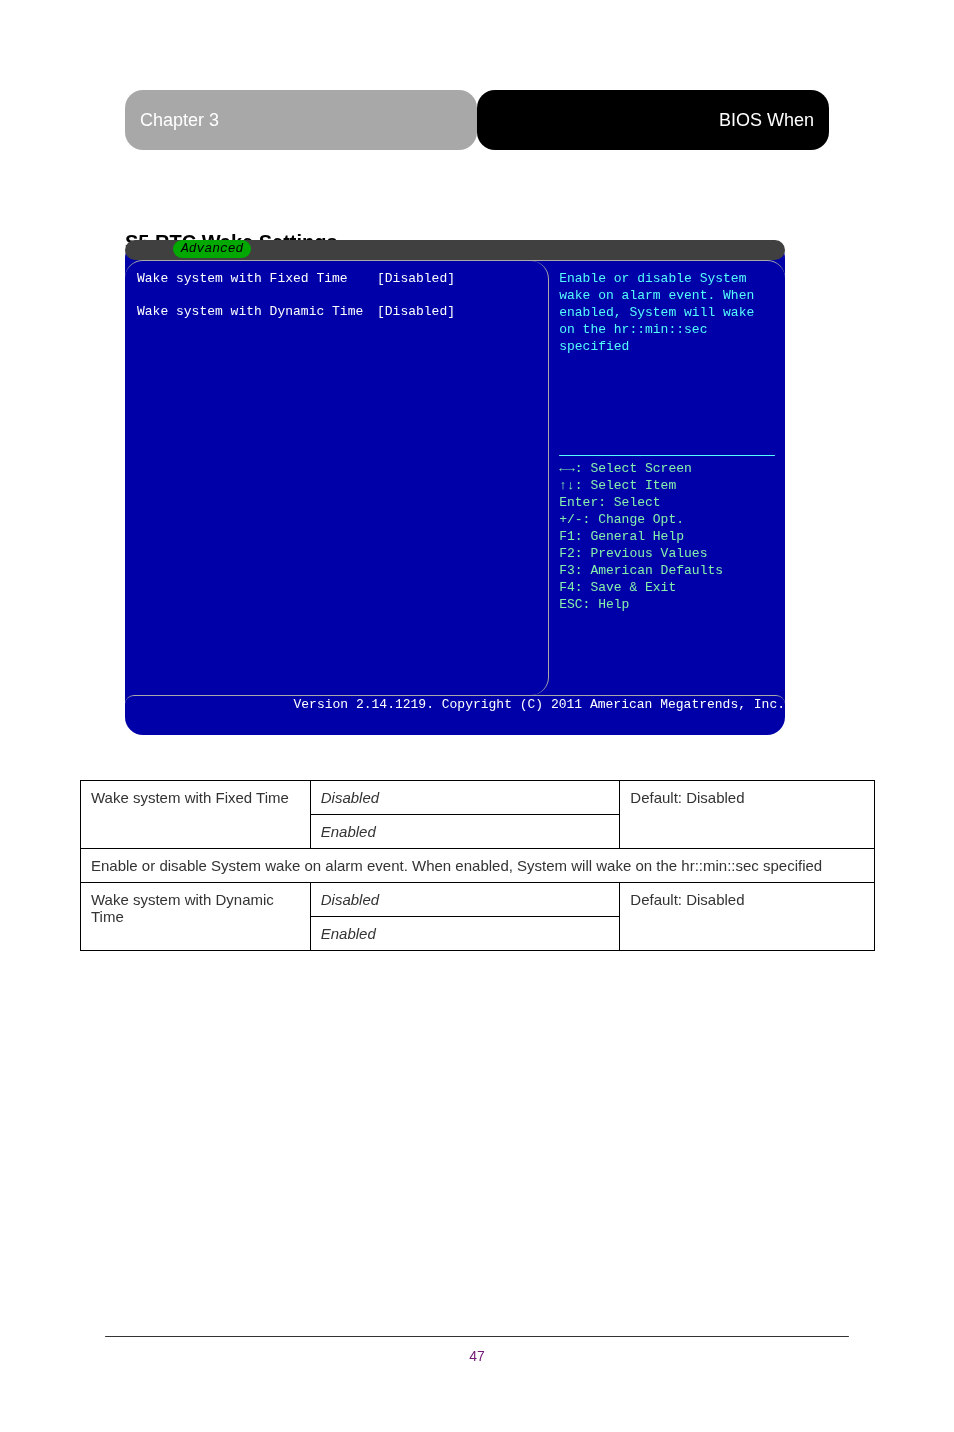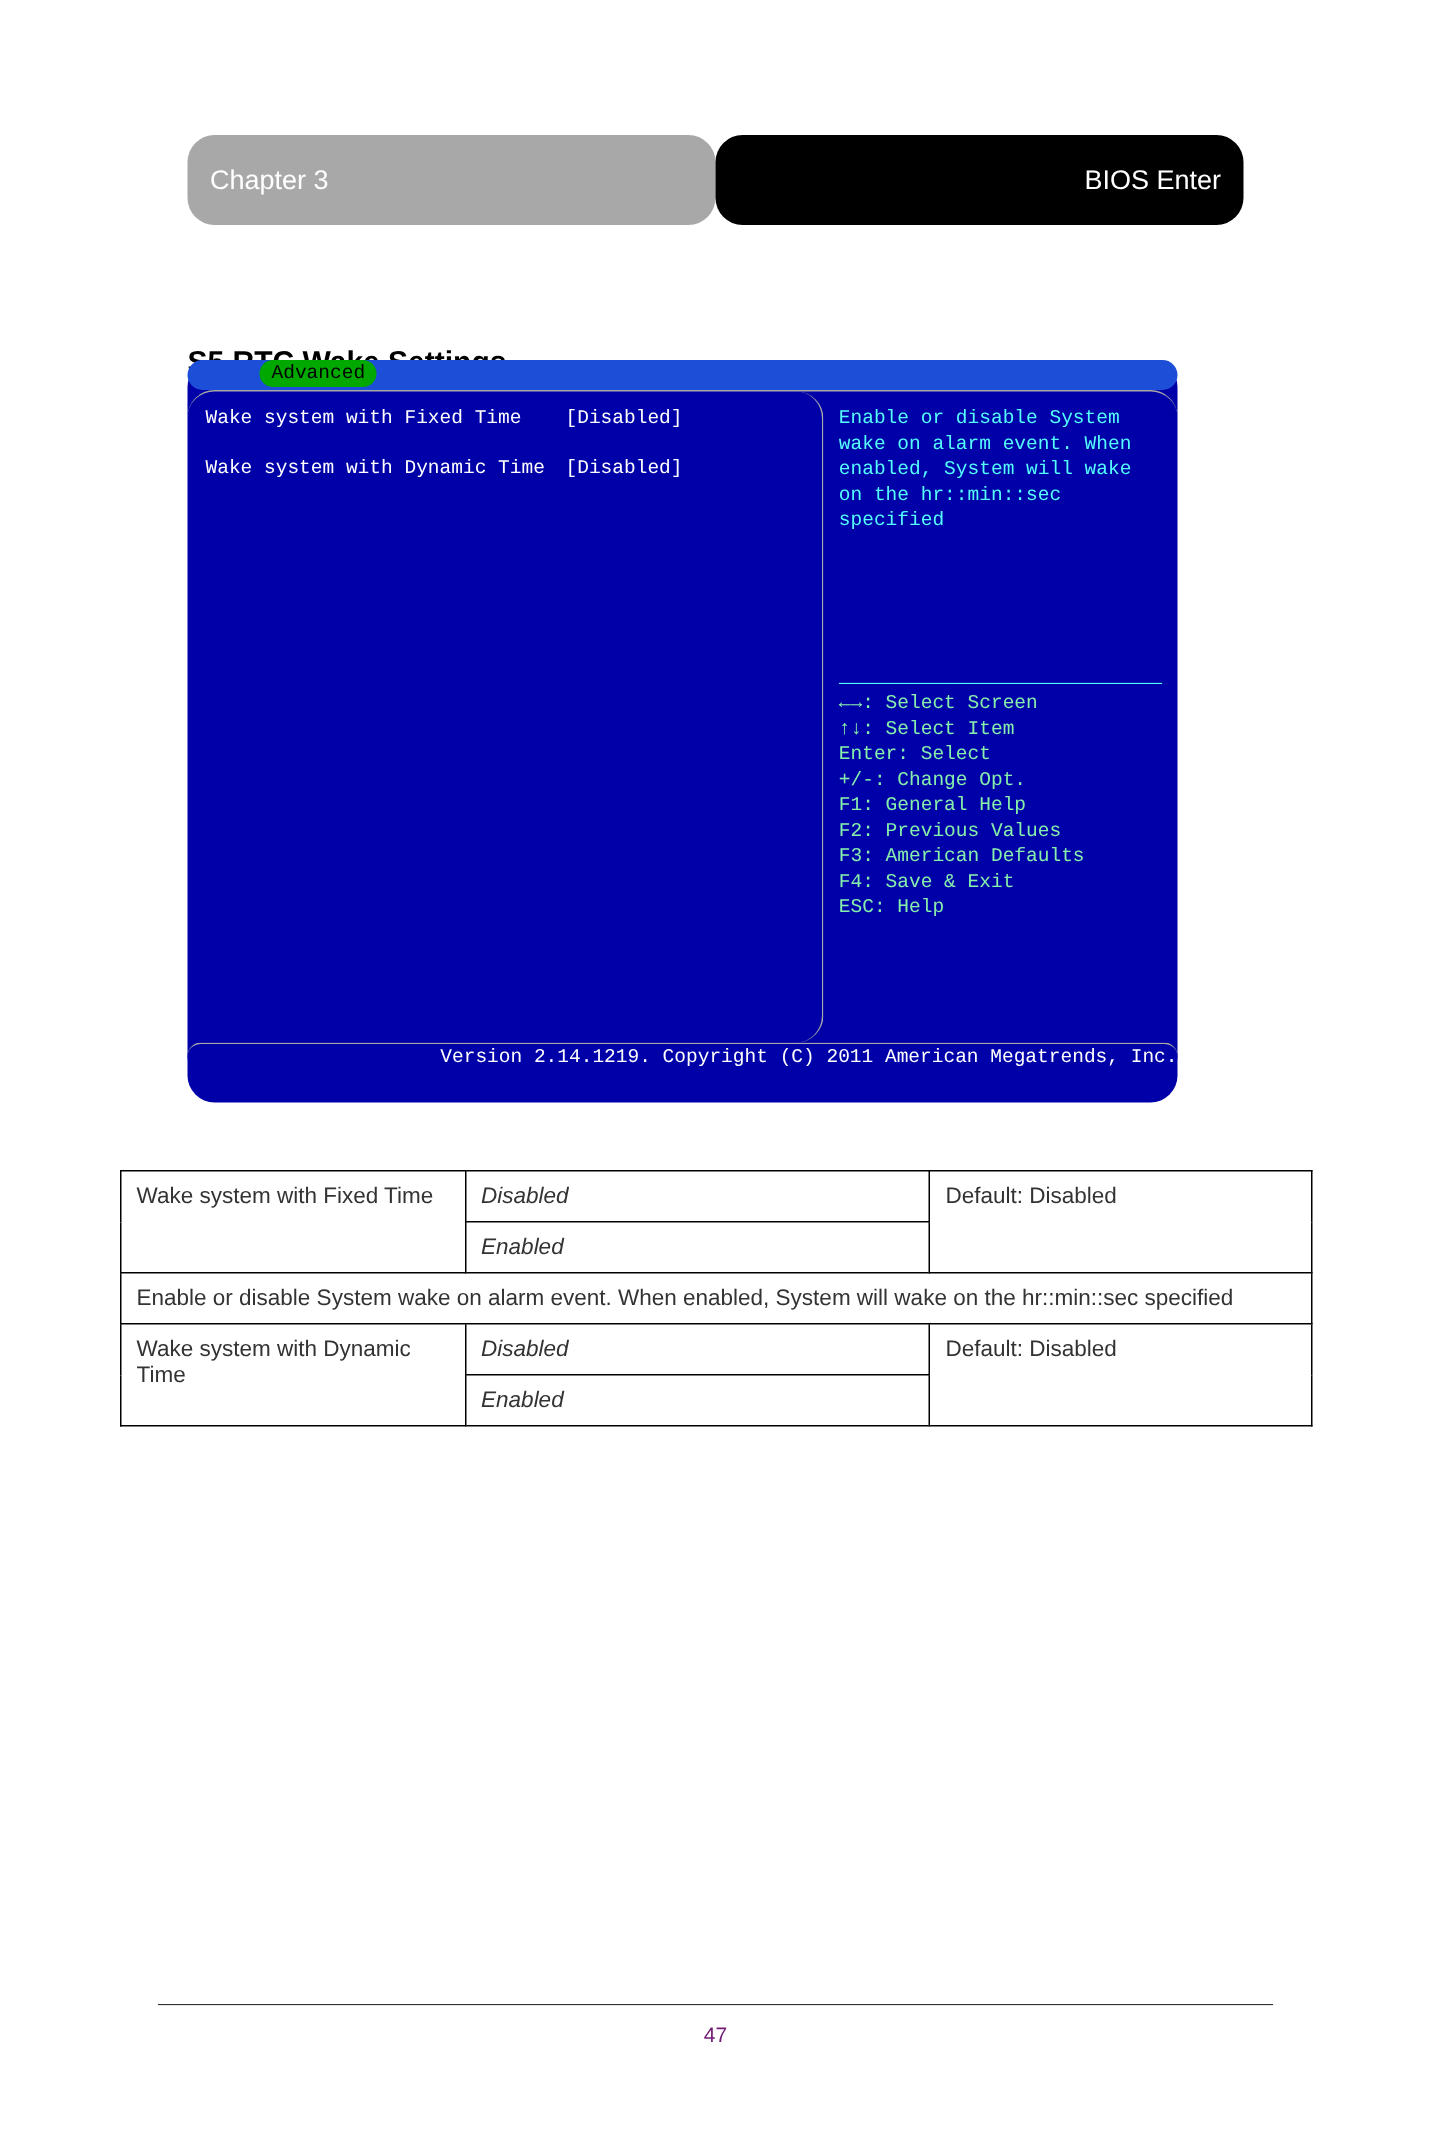--- a/index.html
+++ b/index.html
@@ -60,22 +60,23 @@
     width: 100%;
     height: 18px;
     background: #0000a8;
     color: #ffffff;
     text-align: center;
     line-height: 18px;
     font-size: 13px;
   }
   .bios-tabs {
     height: 20px;
-    background: #1d4ed8;
+    background: #404040;
     padding-left: 48px;
+    font-style: italic;
   }
   .bios-tab-active {
     display: inline-block;
     background: #00a800;
     color: #000000;
     padding: 1px 8px;
     height: 18px;
     line-height: 16px;
   }
   .bios-content {
@@ -168,21 +169,21 @@
     right: 105px;
     border-top: 1px solid #333;
   }
   .ital { font-style: italic; }
 </style>
 </head>
 <body>
 
 <div class="page-header">
   <div class="header-left">Chapter 3</div>
-  <div class="header-right">BIOS Enter</div>
+  <div class="header-right">BIOS When</div>
 </div>
 
 <div class="section-title">S5 RTC Wake Settings</div>
 
 <div class="bios-screenshot">
   <div class="bios-tabs">
     <span class="bios-tab-active">Advanced</span>
   </div>
   <div class="bios-content">
     <div class="bios-left">

